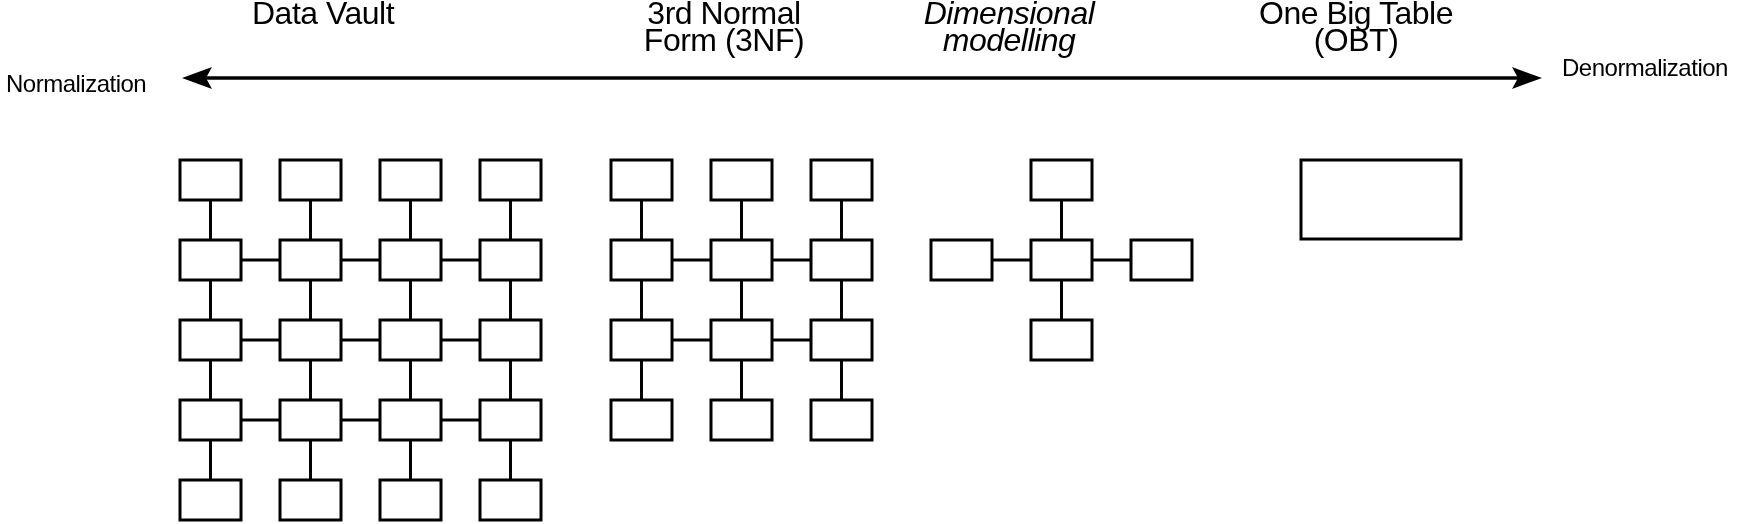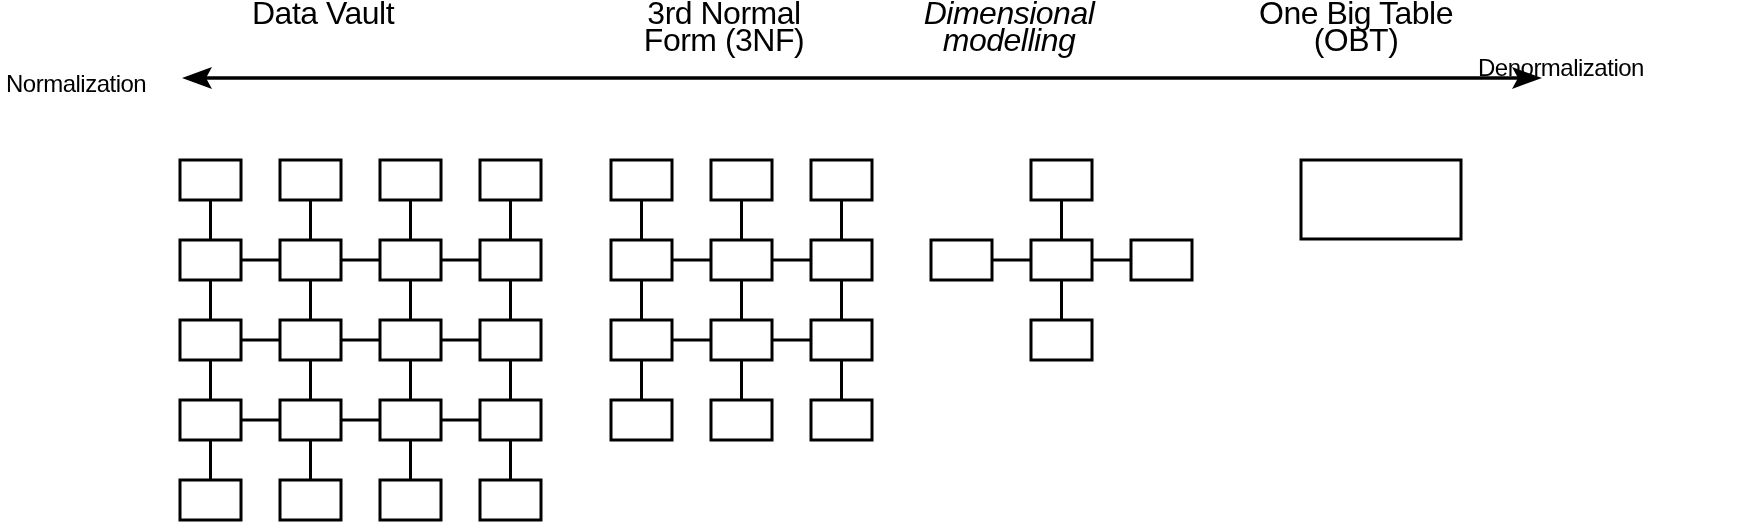--- a/index.html
+++ b/index.html
@@ -28,21 +28,21 @@
   }
   .axis-label {
     position: absolute;
     top: 54px;
     font-size: 24px;
     line-height: 27px;
     letter-spacing: -0.5px;
     white-space: nowrap;
   }
   #axis-label-left  { left: 6px; margin-top: 16px; }
-  #axis-label-right { left: 1478px; text-align: right; }
+  #axis-label-right { left: 1562px; text-align: right; }
   #label-data-vault  { left: 173px; }
   #label-3nf         { left: 574px; }
   #label-dimensional { left: 859px; font-style: italic; }
   #label-obt         { left: 1206px; }
   #diagram-svg {
     position: absolute;
     left: 0;
     top: 0;
   }
 </style>

